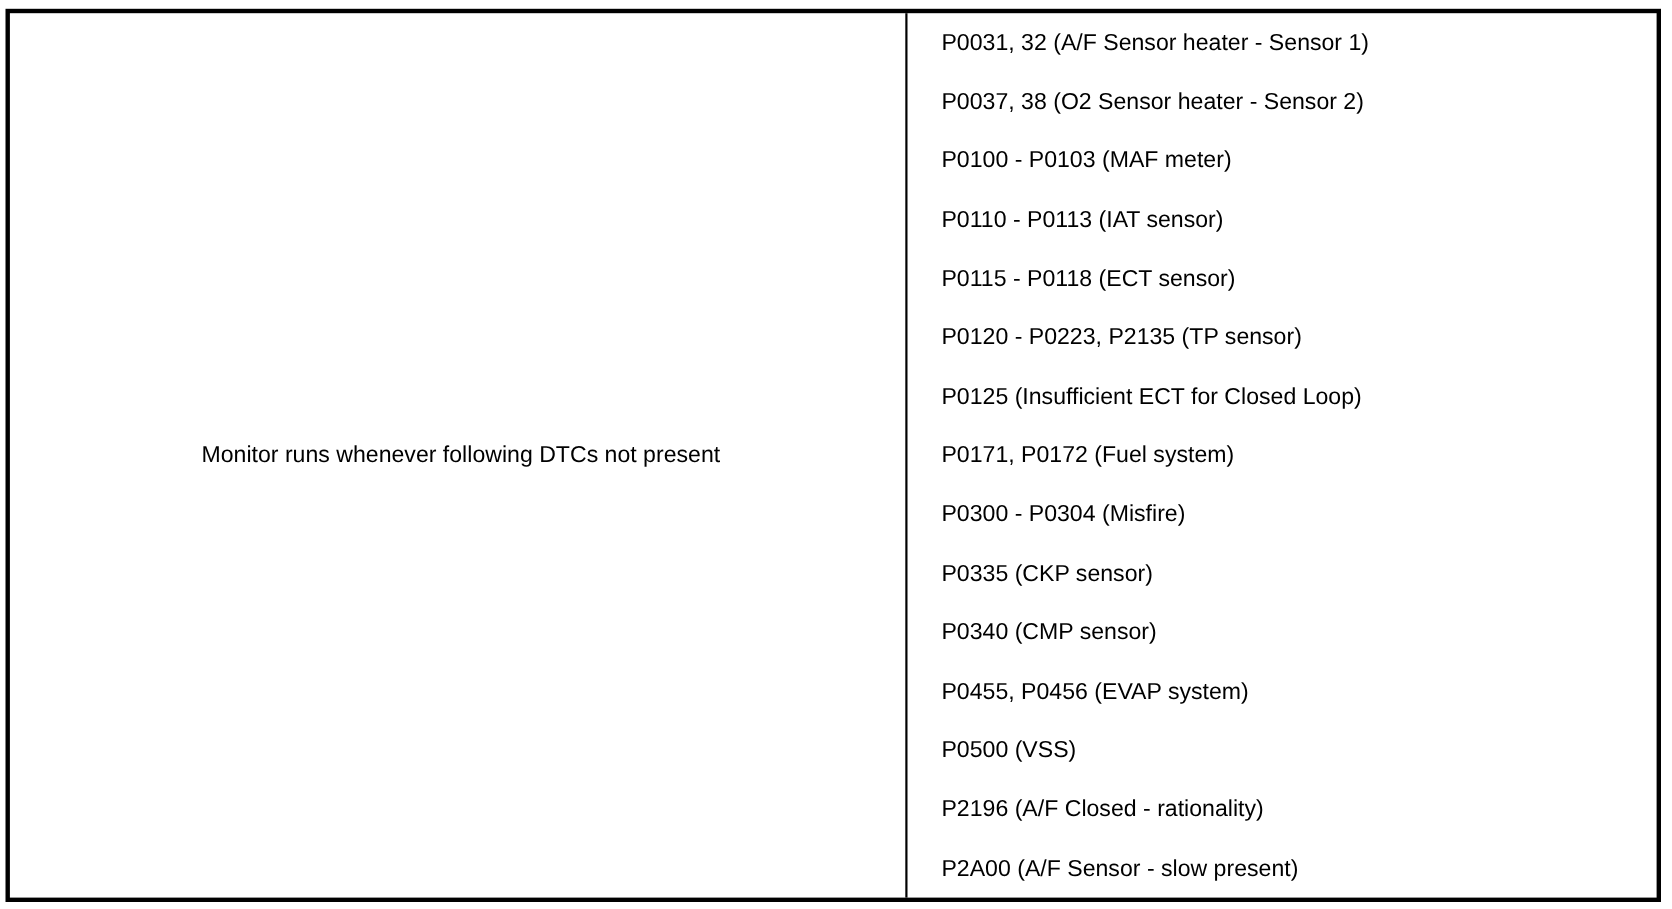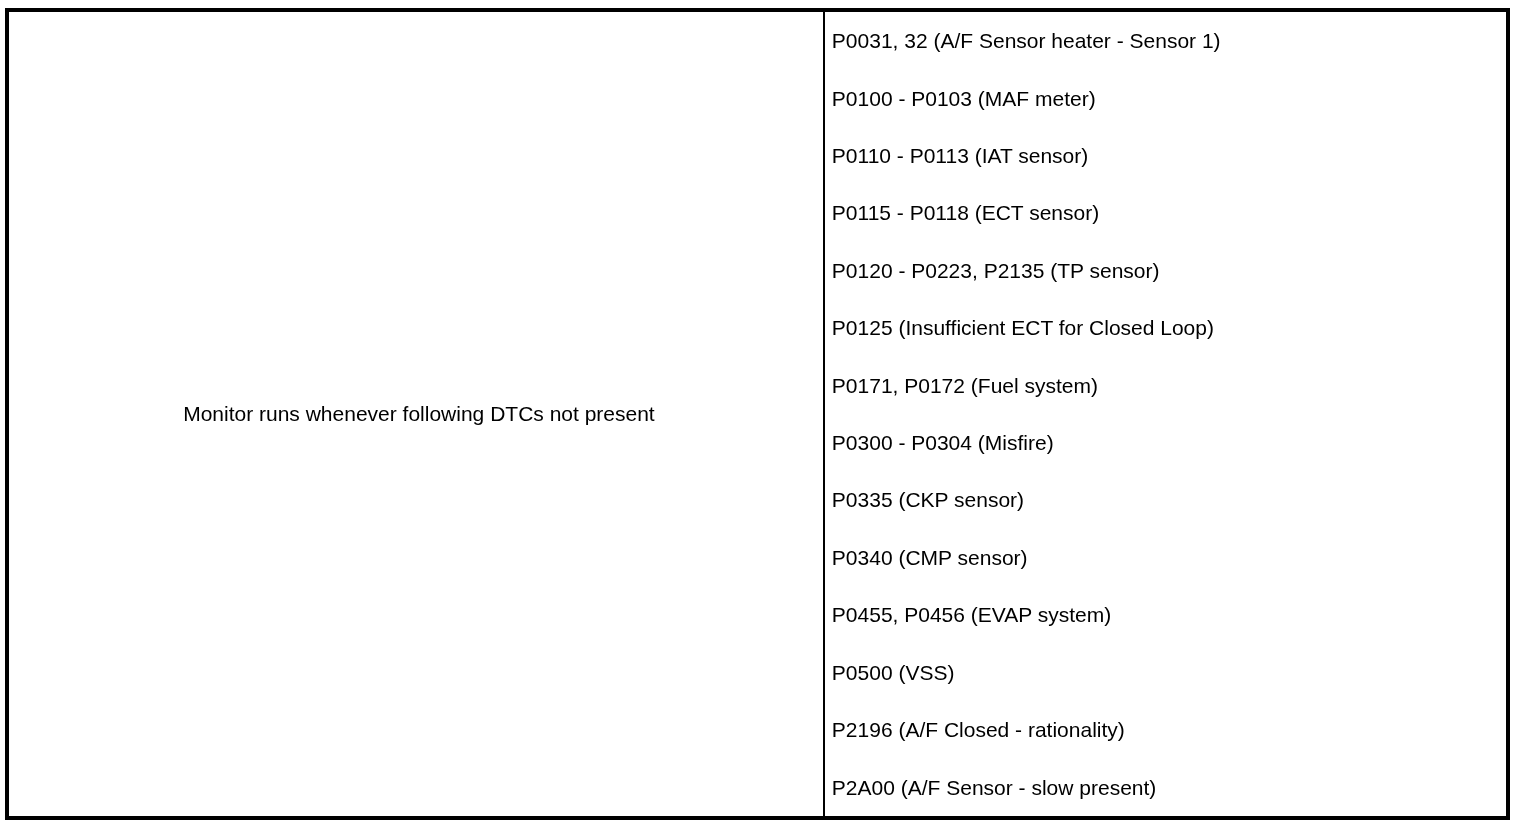--- a/index.html
+++ b/index.html
@@ -44,35 +44,39 @@
     box-sizing: border-box;
   }
   .dtc-row {
     flex: 1;
     display: flex;
     align-items: center;
     padding-left: 7px;
     font-size: 21px;
     line-height: 1.2;
     white-space: nowrap;
+    margin-left: 24px;
   }
 </style>
 </head>
 <body>
 
 <div class="page">
   <div class="dtc-table">
 
     <div class="cell-left">
       <span>Monitor runs whenever following DTCs not present</span>
     </div>
 
     <div class="cell-right">
       <div class="dtc-row">
           <span>P0031, 32 (A/F Sensor heater - Sensor 1)</span>
+        </div>
+      <div class="dtc-row">
+          <span>P0037, 38 (O2 Sensor heater - Sensor 2)</span>
         </div>
       <div class="dtc-row">
           <span>P0100 - P0103 (MAF meter)</span>
         </div>
       <div class="dtc-row">
           <span>P0110 - P0113 (IAT sensor)</span>
         </div>
       <div class="dtc-row">
           <span>P0115 - P0118 (ECT sensor)</span>
         </div>

